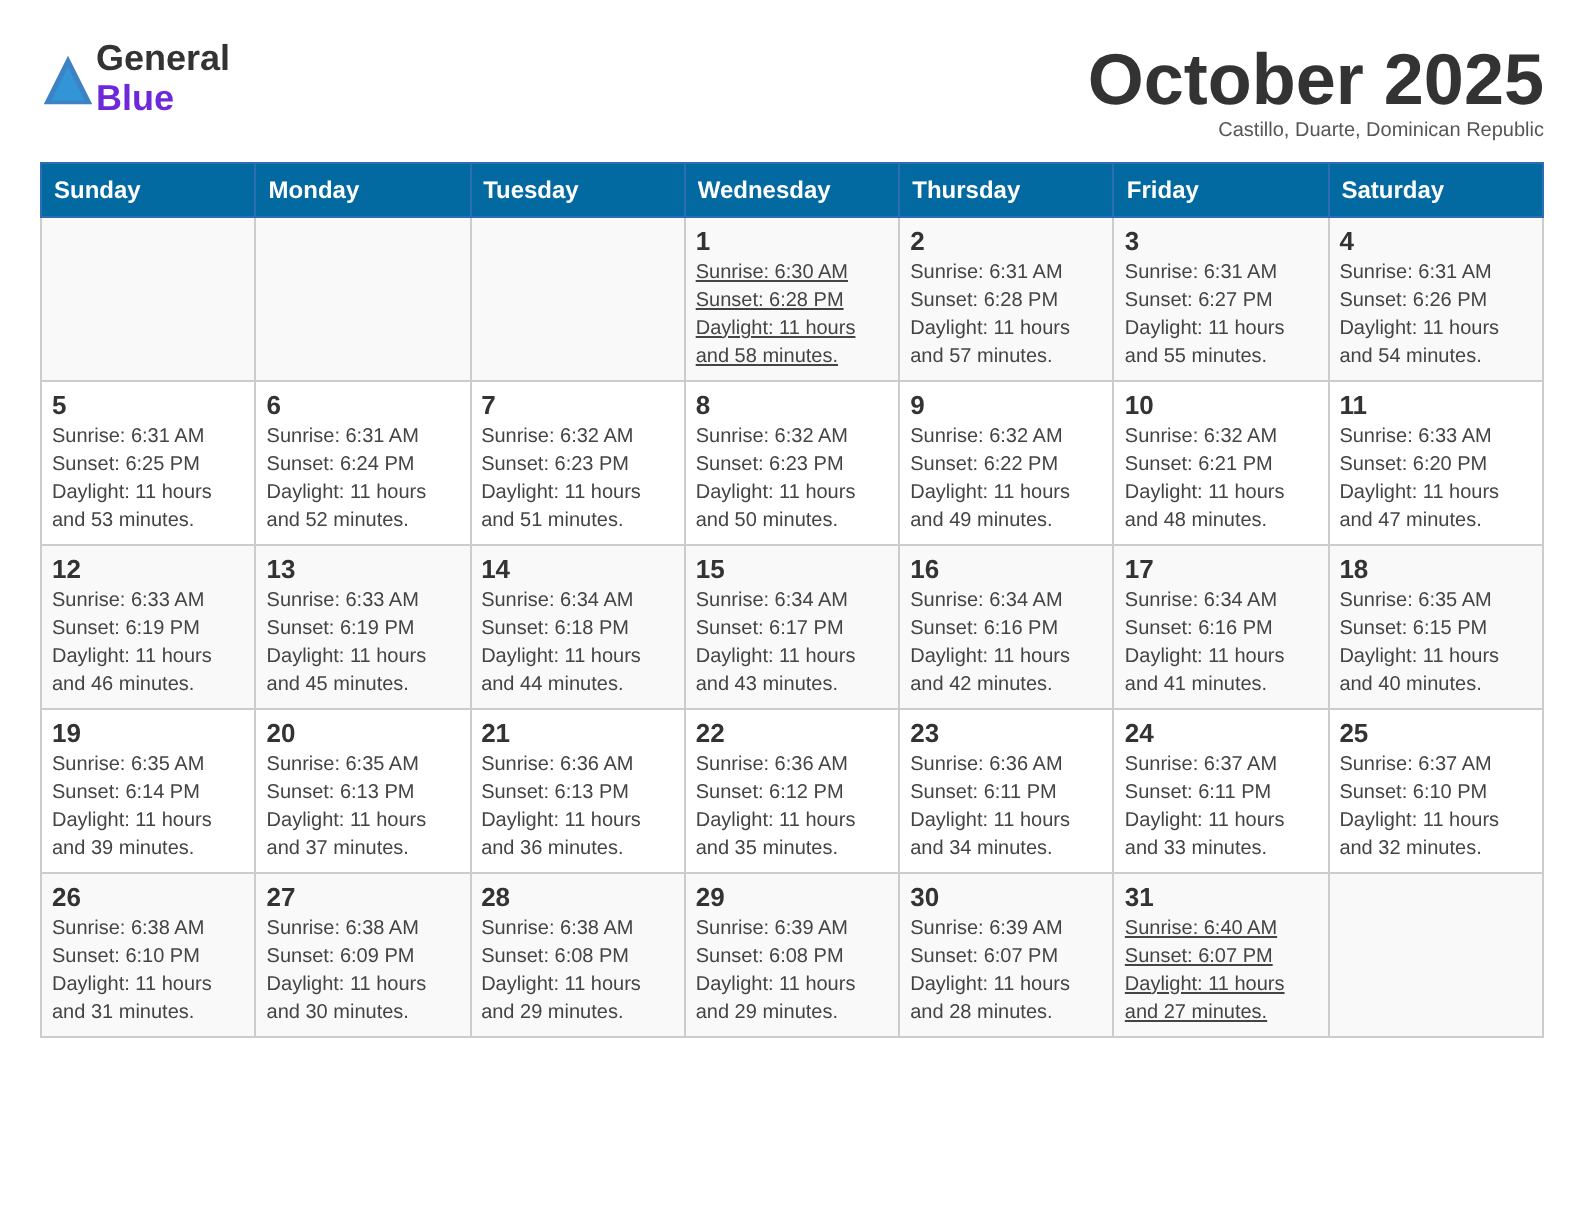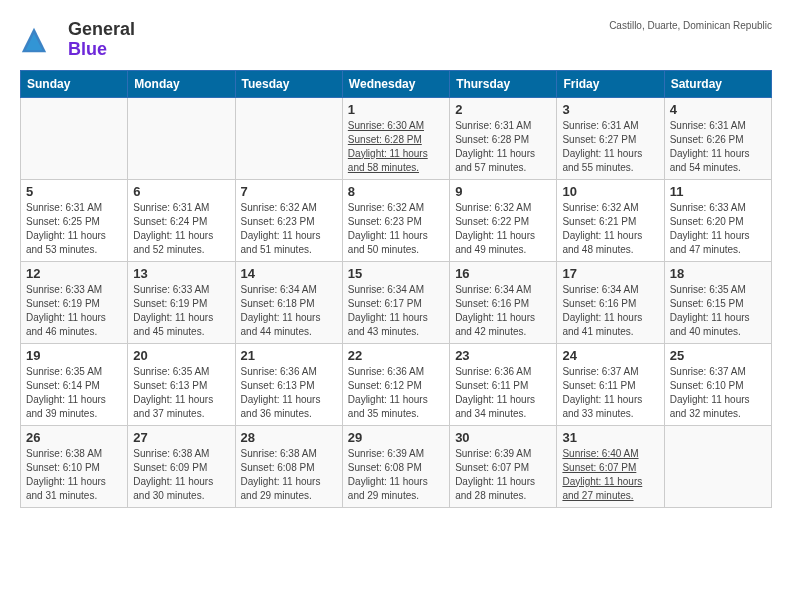--- a/index.html
+++ b/index.html
@@ -12,21 +12,21 @@
     }
     .header {
       display: flex;
       justify-content: space-between;
       align-items: flex-start;
       margin-bottom: 10px;
     }
     .logo {
       display: flex;
       align-items: center;
-      gap: 20px;
+      gap: 0;
     }
     .logo-text {
       font-size: 18px;
       font-weight: bold;
       line-height: 1.1;
     }
     .logo-general { color: #333; }
     .logo-blue { color: #6d28d9; }
     .logo-icon {
       width: 28px;
@@ -102,20 +102,21 @@
     <svg class="logo-icon" viewBox="0 0 30 30" xmlns="http://www.w3.org/2000/svg">
       <polygon points="15,2 28,28 2,28" fill="#1a6dbb" opacity="0.85"></polygon>
       <polygon points="15,8 24,26 6,26" fill="#2d9cdb" opacity="0.7"></polygon>
     </svg>
     <div class="logo-text">
       <span class="logo-general">General</span><br>
       <span class="logo-blue">Blue</span>
     </div>
   </div>
   <div class="title-block">
+    <div class="month-title">October 2025</div>
     <div class="subtitle">Castillo, Duarte, Dominican Republic</div>
   </div>
 </div>
 
 <table>
   <thead>
     <tr id="thead-row">
         <th>Sunday</th>
         <th>Monday</th>
         <th>Tuesday</th>

